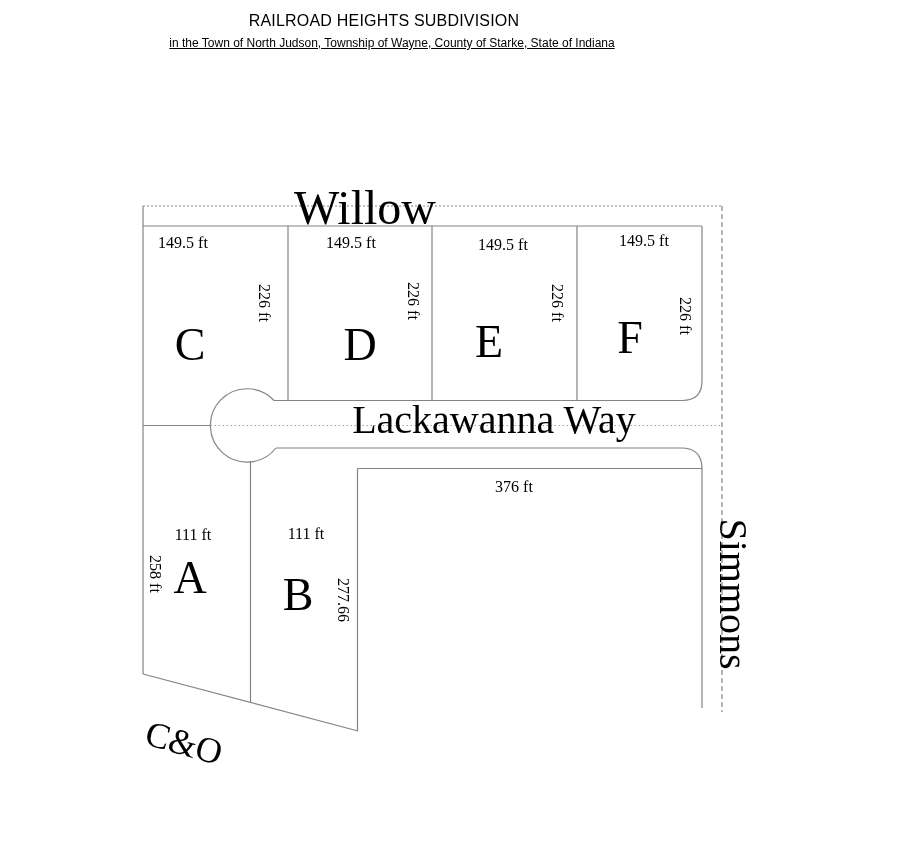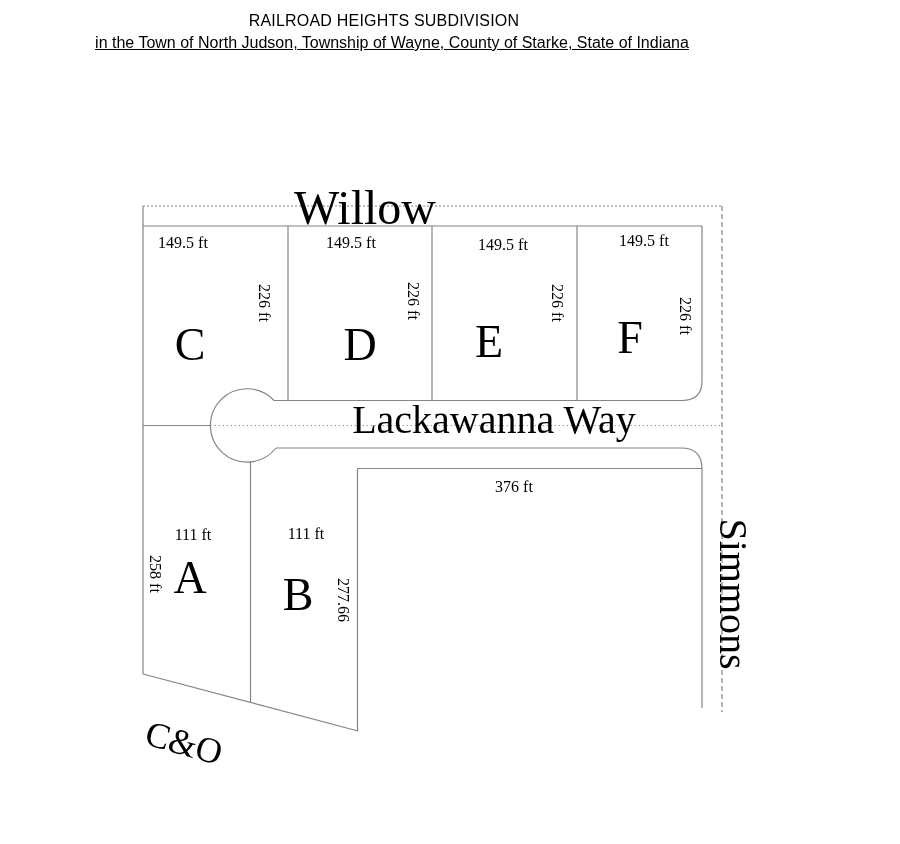--- a/index.html
+++ b/index.html
@@ -1,20 +1,20 @@
 <!DOCTYPE html>
 <html><head>
 <meta charset="utf-8">
 <style>
   html,body{margin:0;padding:0;background:#ffffff;}
   body{width:900px;height:844px;position:relative;overflow:hidden;
        font-family:"Liberation Sans",sans-serif;color:#000;}
   .header{position:absolute;top:11px;left:0;width:768px;text-align:center;}
   .title{font-size:16px;line-height:20px;letter-spacing:0.2px;}
-  .subtitle{font-size:16px;line-height:20px;text-decoration:underline;margin-top:2px;padding-left:16px;}
+  .subtitle{font-size:12px;line-height:20px;text-decoration:underline;margin-top:2px;padding-left:16px;}
   svg.plat{position:absolute;top:0;left:0;}
   svg.plat text{font-family:"Liberation Serif","DejaVu Serif",serif;fill:#000000;}
   .dim{font-size:16px;}
   .lot-letter{font-size:46px;}
   .street-north{font-size:48px;}
   .street-mid{font-size:40px;}
   .street-east{font-size:40px;}
   .street-rail{font-size:36px;}
 </style>
 </head>

